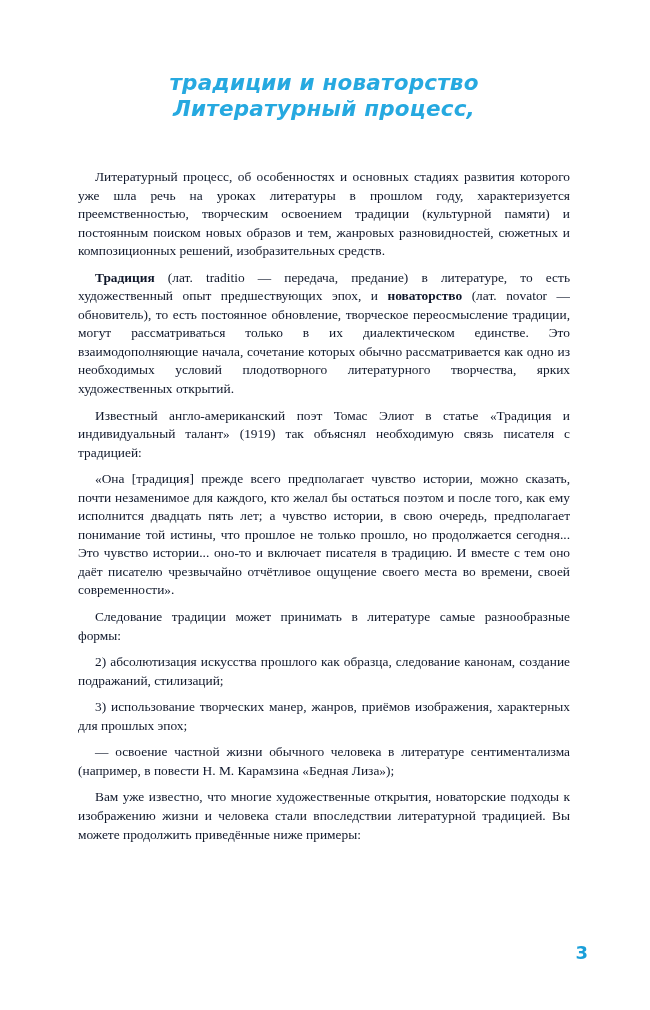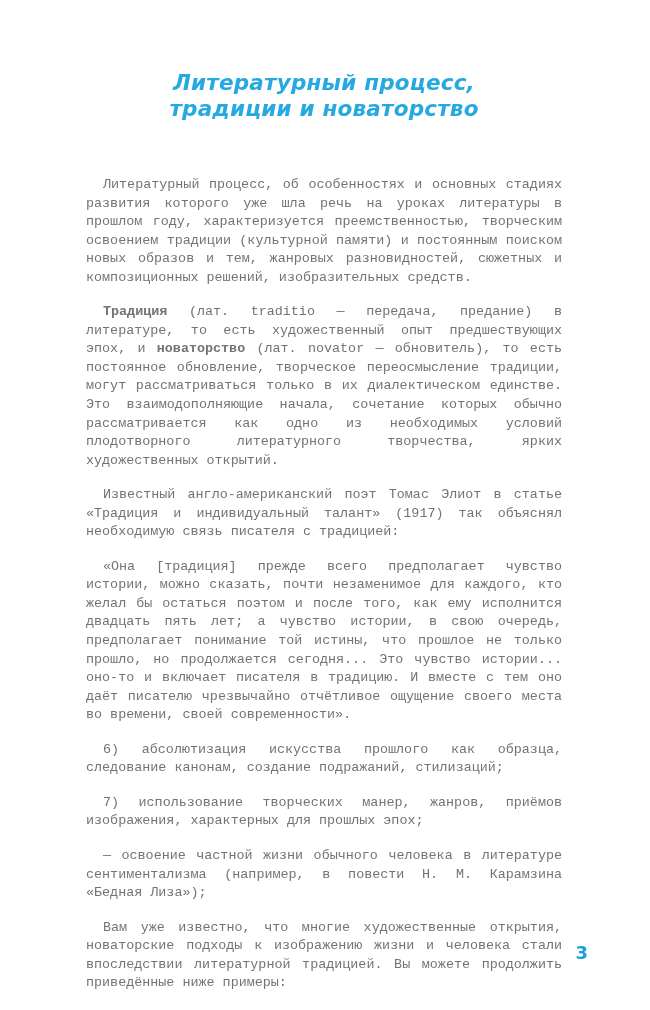--- a/index.html
+++ b/index.html
@@ -46,28 +46,28 @@
 
   
   .content {
     position: absolute;
     left: 70px;
     top: 160px;
     width: 508px;
   }
 
   p.para {
-    margin: 16px;
-    font-family: Liberation Mono, monospace;
+    margin: 8px;
+    font-family: Liberation Serif, serif;
     font-size: 13.4px;
     line-height: 18.55px;
     text-align: justify;
     text-justify: inter-word;
     text-indent: 17px;
-    color: #737373;
+    color: #0f172a;
     hyphens: manual;
     -webkit-hyphens: manual;
   }
   p.para.dashitem { text-indent: 17px; }
 
   b.term {
     font-weight: bold;
   }
 
   
@@ -81,39 +81,40 @@
     line-height: 18px;
     color: #1a9fd9;
   }
 </style>
 </head>
 <body>
 
 <div class="page">
 
   <div class="title-block">
+    <span class="title-line">традиции и новаторство</span>
     <span class="title-line">Литературный процесс,</span>
-    <span class="title-line">традиции и новаторство</span>
   </div>
 
   <div class="content">
 
     <p class="para">Литературный процесс, об особенностях и основных стадиях развития которого уже шла речь на уроках литературы в прошлом году, характеризуется преемственностью, творческим освоением традиции (культурной памяти) и постоянным поиском новых образов и тем, жанровых разновидностей, сюжетных и композиционных решений, изобразительных средств.</p>
 
     <p class="para"><b class="term">Традиция</b><span> (лат. traditio — передача, предание) в литературе, то есть художественный опыт предшествующих эпох, и </span><b class="term">новаторство</b><span> (лат. novator — обновитель), то есть постоянное обновление, творческое переосмысление традиции, могут рассматриваться только в их диалектическом единстве. Это взаимодополняющие начала, сочетание которых обычно рассматривается как одно из необходимых условий плодотворного литературного творчества, ярких художественных открытий.</span></p>
 
-    <p class="para">Известный англо-американский поэт Томас Элиот в статье «Традиция и индивидуальный талант» (1917) так объяснял необходимую связь писателя с традицией:</p>
+    <p class="para">Известный англо-американский поэт Томас Элиот в статье «Традиция и индивидуальный талант» (1919) так объяснял необходимую связь писателя с традицией:</p>
 
     <p class="para">«Она [традиция] прежде всего предполагает чувство истории, можно сказать, почти незаменимое для каждого, кто желал бы остаться поэтом и после того, как ему исполнится двадцать пять лет; а чувство истории, в свою очередь, предполагает понимание той истины, что прошлое не только прошло, но продолжается сегодня... Это чувство истории... оно-то и включает писателя в традицию. И вместе с тем оно даёт писателю чрезвычайно отчётливое ощущение своего места во времени, своей современности».</p>
 
+    <p class="para">Следование традиции может принимать в литературе самые разнообразные формы:</p>
 
 
-    <p class="para">6) абсолютизация искусства прошлого как образца, следование канонам, создание подражаний, стилизаций;</p>
+    <p class="para">2) абсолютизация искусства прошлого как образца, следование канонам, создание подражаний, стилизаций;</p>
 
-    <p class="para">7) использование творческих манер, жанров, приёмов изображения, характерных для прошлых эпох;</p>
+    <p class="para">3) использование творческих манер, жанров, приёмов изображения, характерных для прошлых эпох;</p>
 
 
     <p class="para dashitem">— освоение частной жизни обычного человека в литературе сентиментализма (например, в повести Н. М. Карамзина «Бедная Лиза»);</p>
 
     <p class="para">Вам уже известно, что многие художественные открытия, новаторские подходы к изображению жизни и человека стали впоследствии литературной традицией. Вы можете продолжить приведённые ниже примеры:</p>
 
   </div>
 
   <div class="folio">3</div>
 

